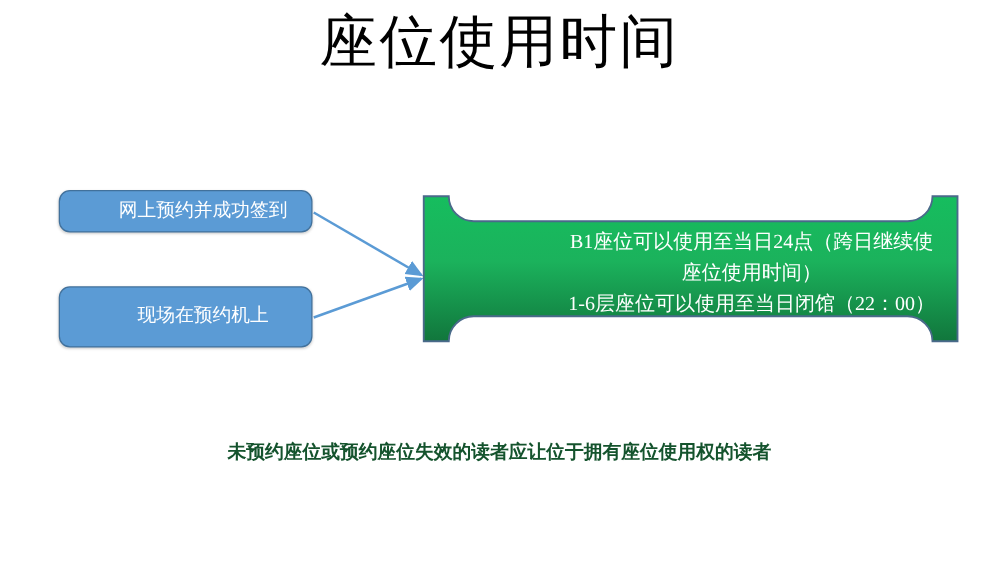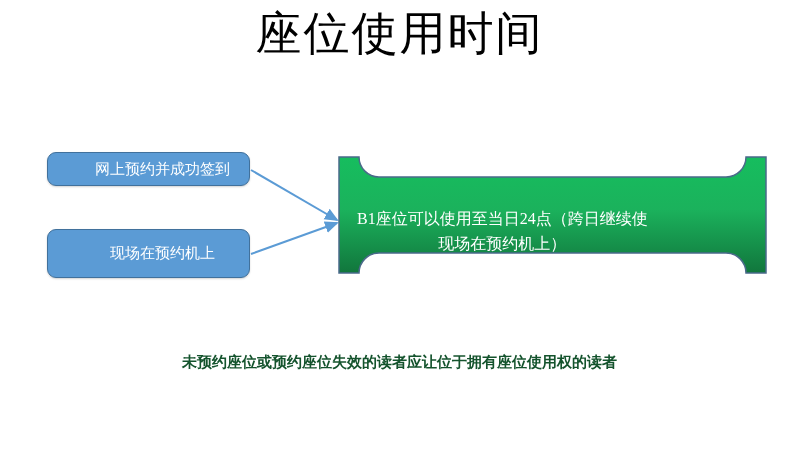--- a/index.html
+++ b/index.html
@@ -79,26 +79,26 @@
     position: absolute;
     left: 0;
     top: 0;
     width: 427px;
     height: 116px;
     overflow: visible;
   }
   #green-text {
     position: absolute;
     left: 0;
-    top: 16px;
+    top: 3px;
     width: 427px;
     height: 116px;
     display: flex;
     align-items: center;
-    justify-content: flex-start;
+    justify-content: flex-end;
     text-align: center;
     color: #ffffff;
     font-family: "Liberation Serif", "DejaVu Serif", serif;
     font-size: 16px;
     line-height: 25px;
     padding: 0 18px;
     box-sizing: border-box;
   }
   #green-text .line { display: block; }
 
@@ -174,21 +174,22 @@
                L 407,116
                A 20,20 0 0 0 387,96
                L 40,96
                A 20,20 0 0 0 20,116
                L 0,116
                Z" fill="url(#greenGrad)" stroke="#4A6A8A" stroke-width="1.5"></path>
     </svg>
     <div id="green-text">
       <div>
         <span class="line">B1座位可以使用至当日24点（跨日继续使</span>
-        <span class="line">现场在预约机上）</span>
+        <span class="line">座位使用时间）</span>
+        <span class="line">1-6层座位可以使用至当日闭馆（22：00）</span>
       </div>
     </div>
   </div>
 
   <div id="red-note">
     <span class="line">未预约座位或预约座位失效的读者应让位于拥有座位使用权的读者</span>
   </div>
 
 </div>
 

